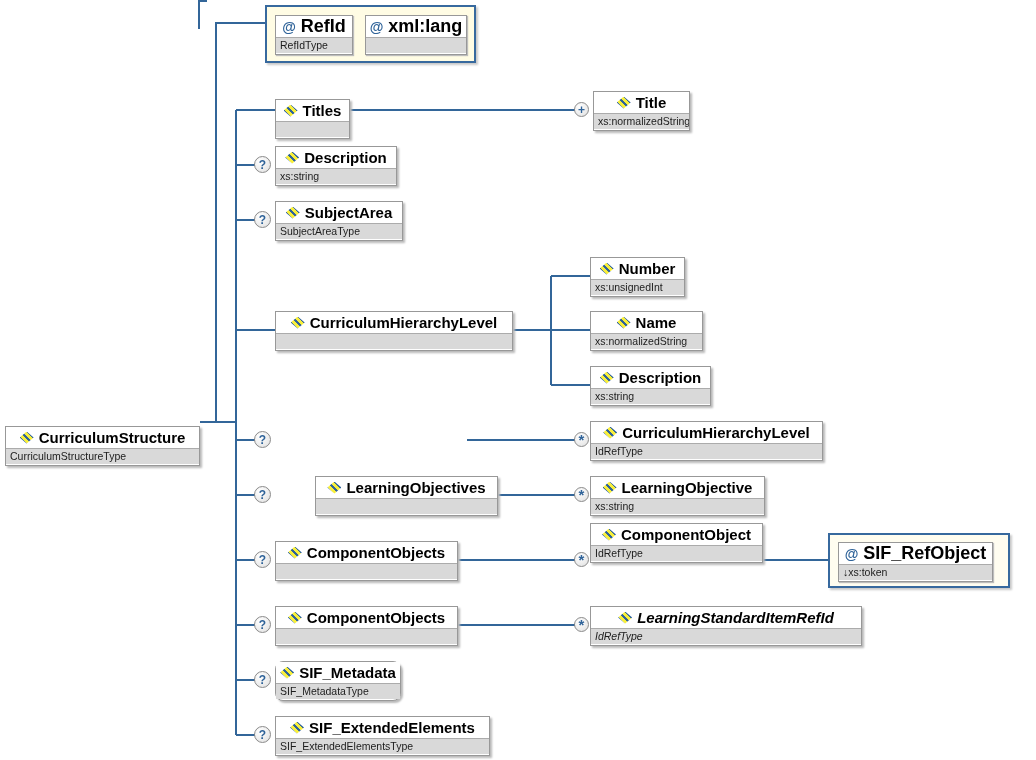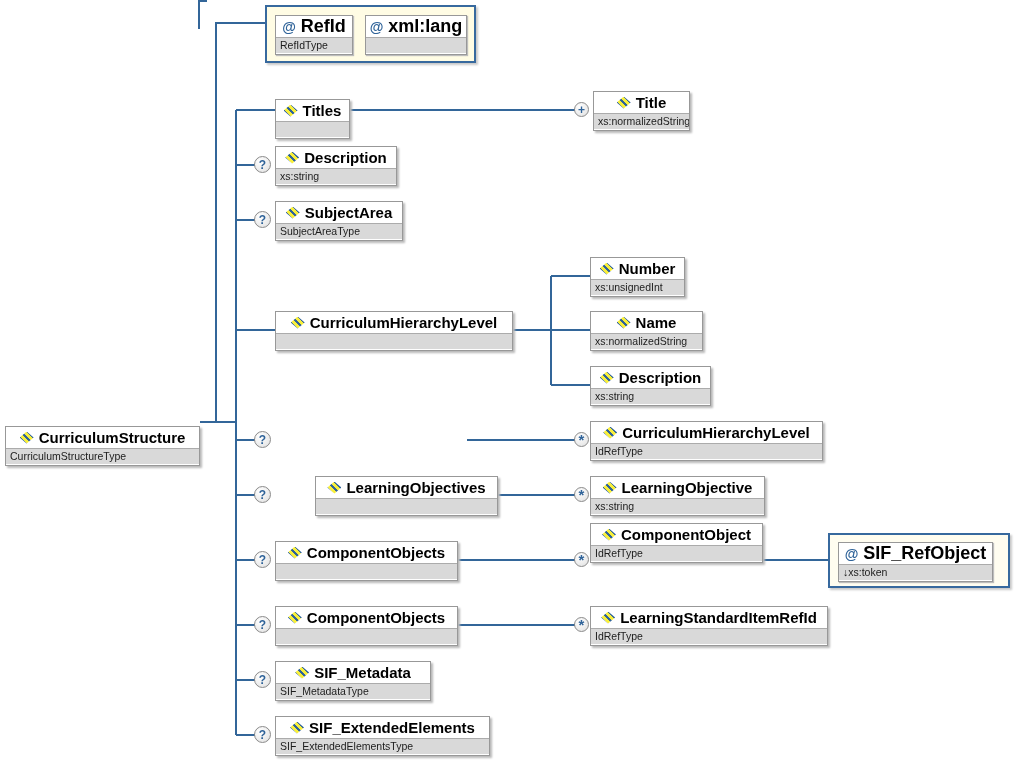--- a/index.html
+++ b/index.html
@@ -146,21 +146,21 @@
   <div class="occ q" style="left:254px;top:616px;">?</div>
   <div class="node" style="left:275px;top:606px;width:183px;">
     <div class="nt">
         <span class="ei"></span>
         <span class="lbl">ComponentObjects</span>
       </div>
     <div class="nst"></div>
   </div>
 
   <div class="occ q" style="left:254px;top:671px;">?</div>
-  <div class="node" style="left:275px;top:661px;width:156px;">
+  <div class="node" style="left:275px;top:661px;width:126px;border-radius:8px;">
     <div class="nt">
         <span class="ei"></span>
         <span class="lbl">SIF_Metadata</span>
       </div>
     <div class="nst">SIF_MetadataType</div>
   </div>
 
   <div class="occ q" style="left:254px;top:726px;">?</div>
   <div class="node" style="left:275px;top:716px;width:215px;">
     <div class="nt">
@@ -224,21 +224,21 @@
   <div class="occ s" style="left:574px;top:552px;">*</div>
   <div class="node" style="left:590px;top:523px;width:173px;">
     <div class="nt">
         <span class="ei"></span>
         <span class="lbl">ComponentObject</span>
       </div>
     <div class="nst">IdRefType</div>
   </div>
 
   <div class="occ s" style="left:574px;top:617px;">*</div>
-  <div class="node" style="left:590px;top:606px;width:238px;">
+  <div class="node" style="left:590px;top:606px;width:272px;font-style:italic;">
     <div class="nt">
         <span class="ei"></span>
         <span class="lbl">LearningStandardItemRefId</span>
       </div>
     <div class="nst">IdRefType</div>
   </div>
 
   <div class="awrap side" style="left:828px;top:533px;width:182px;height:55px;">
     <div class="node small" style="left:8px;top:7px;width:155px;">
       <div class="nt">

